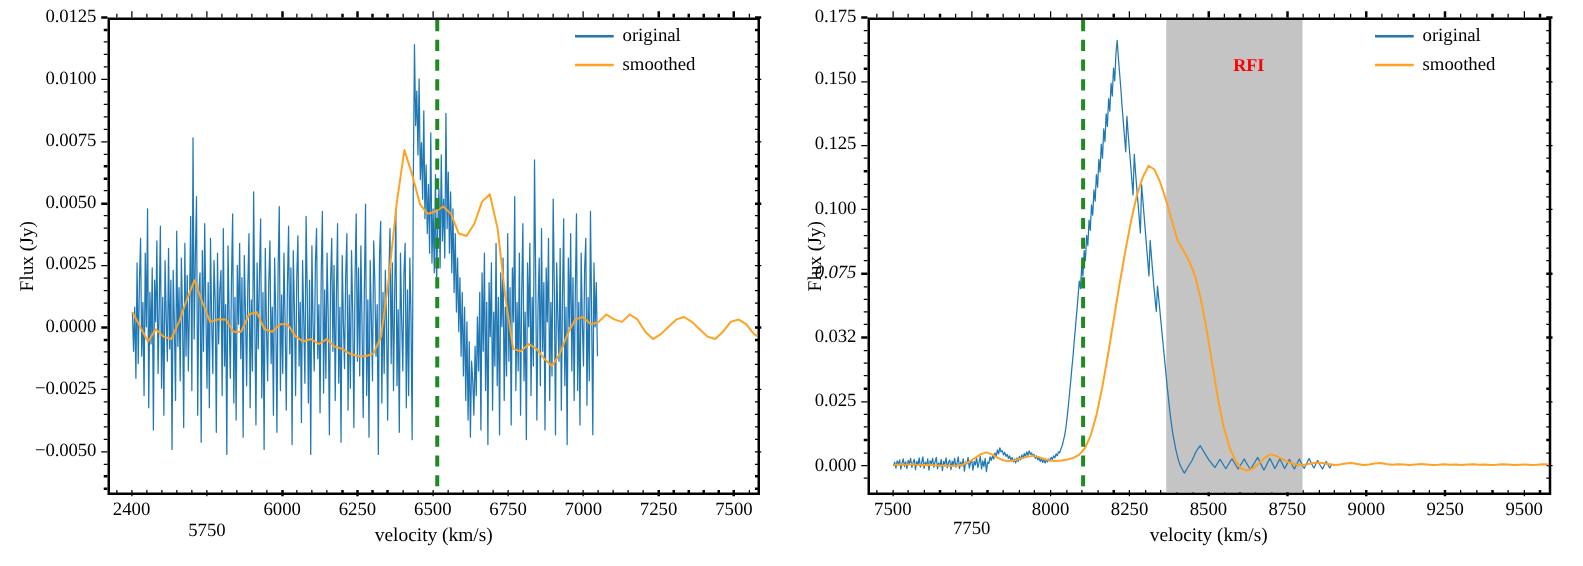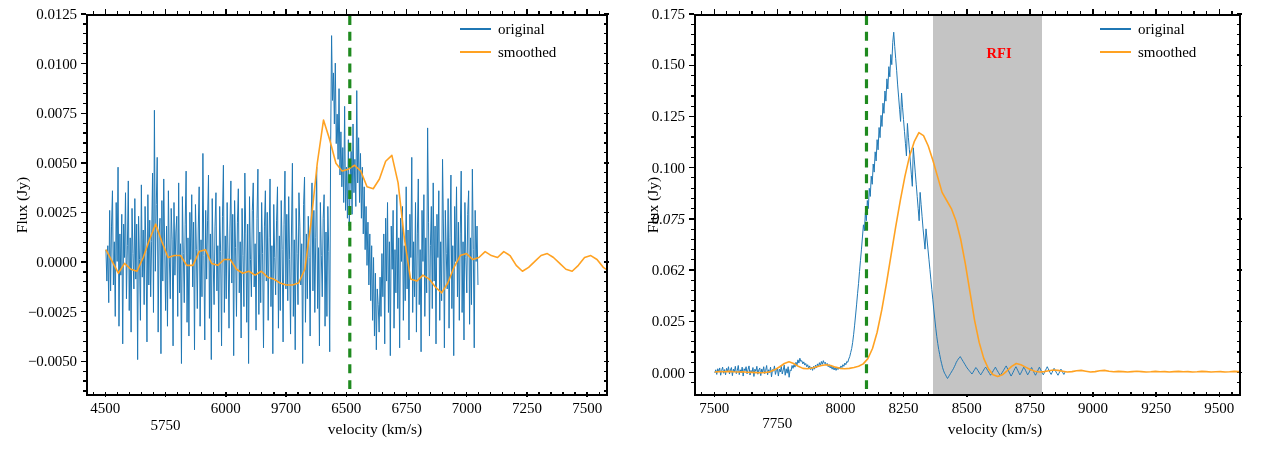--- a/index.html
+++ b/index.html
@@ -71,21 +71,20 @@
     margin-top: 7px;
   }
   
   .axis-title-x {
     position: absolute;
     font-size: 15.5px;
     color: #000000;
     text-align: right;
     white-space: nowrap;
     transform: translateX(-50%);
-    margin-left: 28px;
   }
   .axis-title-y {
     position: absolute;
     font-size: 15.5px;
     color: #000000;
     white-space: nowrap;
     transform-origin: 50% 50%;
     transform: translate(-50%,-50%) rotate(-90deg);
   }
 
@@ -229,30 +228,30 @@
         <div class="tick " style="position: absolute; left: 83px; top: 53.085px; width: 3px; height: 1.2px;"></div>
         <div class="tick " style="position: absolute; left: 604px; top: 53.085px; width: 3px; height: 1.2px;"></div>
         <div class="tick " style="position: absolute; left: 83px; top: 43.1638px; width: 3px; height: 1.2px;"></div>
         <div class="tick " style="position: absolute; left: 604px; top: 43.1638px; width: 3px; height: 1.2px;"></div>
         <div class="tick " style="position: absolute; left: 83px; top: 33.2425px; width: 3px; height: 1.2px;"></div>
         <div class="tick " style="position: absolute; left: 604px; top: 33.2425px; width: 3px; height: 1.2px;"></div>
         <div class="tick " style="position: absolute; left: 83px; top: 23.3213px; width: 3px; height: 1.2px;"></div>
         <div class="tick " style="position: absolute; left: 604px; top: 23.3213px; width: 3px; height: 1.2px;"></div>
         <div class="tick " style="position: absolute; left: 104.574px; top: 392px; width: 1.5px; height: 5px;"></div>
         <div class="tick " style="position: absolute; left: 104.574px; top: 9px; width: 1.5px; height: 5px;"></div>
-        <div class="xlabel-tick" style="left: 105.274px; top: 400px; margin-top: 0px;">4500</div>
+        <div class="xlabel-tick" style="left: 105.274px; top: 400px; margin-top: 0px;">2400</div>
         <div class="tick " style="position: absolute; left: 164.807px; top: 392px; width: 1.5px; height: 5px;"></div>
         <div class="tick " style="position: absolute; left: 164.807px; top: 9px; width: 1.5px; height: 5px;"></div>
         <div class="xlabel-tick" style="left: 165.507px; top: 400px; margin-top: 17px;">5750</div>
         <div class="tick " style="position: absolute; left: 225.04px; top: 392px; width: 1.5px; height: 5px;"></div>
         <div class="tick " style="position: absolute; left: 225.04px; top: 9px; width: 1.5px; height: 5px;"></div>
         <div class="xlabel-tick" style="left: 225.74px; top: 400px; margin-top: 0px;">6000</div>
         <div class="tick " style="position: absolute; left: 285.272px; top: 392px; width: 1.5px; height: 5px;"></div>
         <div class="tick " style="position: absolute; left: 285.272px; top: 9px; width: 1.5px; height: 5px;"></div>
-        <div class="xlabel-tick" style="left: 285.972px; top: 400px; margin-top: 0px;">9700</div>
+        <div class="xlabel-tick" style="left: 285.972px; top: 400px; margin-top: 0px;">6250</div>
         <div class="tick " style="position: absolute; left: 345.505px; top: 392px; width: 1.5px; height: 5px;"></div>
         <div class="tick " style="position: absolute; left: 345.505px; top: 9px; width: 1.5px; height: 5px;"></div>
         <div class="xlabel-tick" style="left: 346.205px; top: 400px; margin-top: 0px;">6500</div>
         <div class="tick " style="position: absolute; left: 405.737px; top: 392px; width: 1.5px; height: 5px;"></div>
         <div class="tick " style="position: absolute; left: 405.737px; top: 9px; width: 1.5px; height: 5px;"></div>
         <div class="xlabel-tick" style="left: 406.437px; top: 400px; margin-top: 0px;">6750</div>
         <div class="tick " style="position: absolute; left: 465.97px; top: 392px; width: 1.5px; height: 5px;"></div>
         <div class="tick " style="position: absolute; left: 465.97px; top: 9px; width: 1.5px; height: 5px;"></div>
         <div class="xlabel-tick" style="left: 466.67px; top: 400px; margin-top: 0px;">7000</div>
         <div class="tick " style="position: absolute; left: 526.202px; top: 392px; width: 1.5px; height: 5px;"></div>
@@ -356,21 +355,21 @@
     </div>
     <div id="ticks-right">
         <div class="tick " style="position: absolute; left: 56px; top: 371.837px; width: 5px; height: 1.5px;"></div>
         <div class="tick " style="position: absolute; left: 604px; top: 371.837px; width: 5px; height: 1.5px;"></div>
         <div class="ylabel-tick" style="right: 581px; top: 372.537px;">0.000</div>
         <div class="tick " style="position: absolute; left: 56px; top: 320.617px; width: 5px; height: 1.5px;"></div>
         <div class="tick " style="position: absolute; left: 604px; top: 320.617px; width: 5px; height: 1.5px;"></div>
         <div class="ylabel-tick" style="right: 581px; top: 321.317px;">0.025</div>
         <div class="tick " style="position: absolute; left: 56px; top: 269.398px; width: 5px; height: 1.5px;"></div>
         <div class="tick " style="position: absolute; left: 604px; top: 269.398px; width: 5px; height: 1.5px;"></div>
-        <div class="ylabel-tick" style="right: 581px; top: 270.098px;">0.062</div>
+        <div class="ylabel-tick" style="right: 581px; top: 270.098px;">0.032</div>
         <div class="tick " style="position: absolute; left: 56px; top: 218.178px; width: 5px; height: 1.5px;"></div>
         <div class="tick " style="position: absolute; left: 604px; top: 218.178px; width: 5px; height: 1.5px;"></div>
         <div class="ylabel-tick" style="right: 581px; top: 218.878px; font-style: italic;">0.075</div>
         <div class="tick " style="position: absolute; left: 56px; top: 166.959px; width: 5px; height: 1.5px;"></div>
         <div class="tick " style="position: absolute; left: 604px; top: 166.959px; width: 5px; height: 1.5px;"></div>
         <div class="ylabel-tick" style="right: 581px; top: 167.659px;">0.100</div>
         <div class="tick " style="position: absolute; left: 56px; top: 115.739px; width: 5px; height: 1.5px;"></div>
         <div class="tick " style="position: absolute; left: 604px; top: 115.739px; width: 5px; height: 1.5px;"></div>
         <div class="ylabel-tick" style="right: 581px; top: 116.439px; margin-left: 44px;">0.125</div>
         <div class="tick " style="position: absolute; left: 56px; top: 64.5195px; width: 5px; height: 1.5px;"></div>

